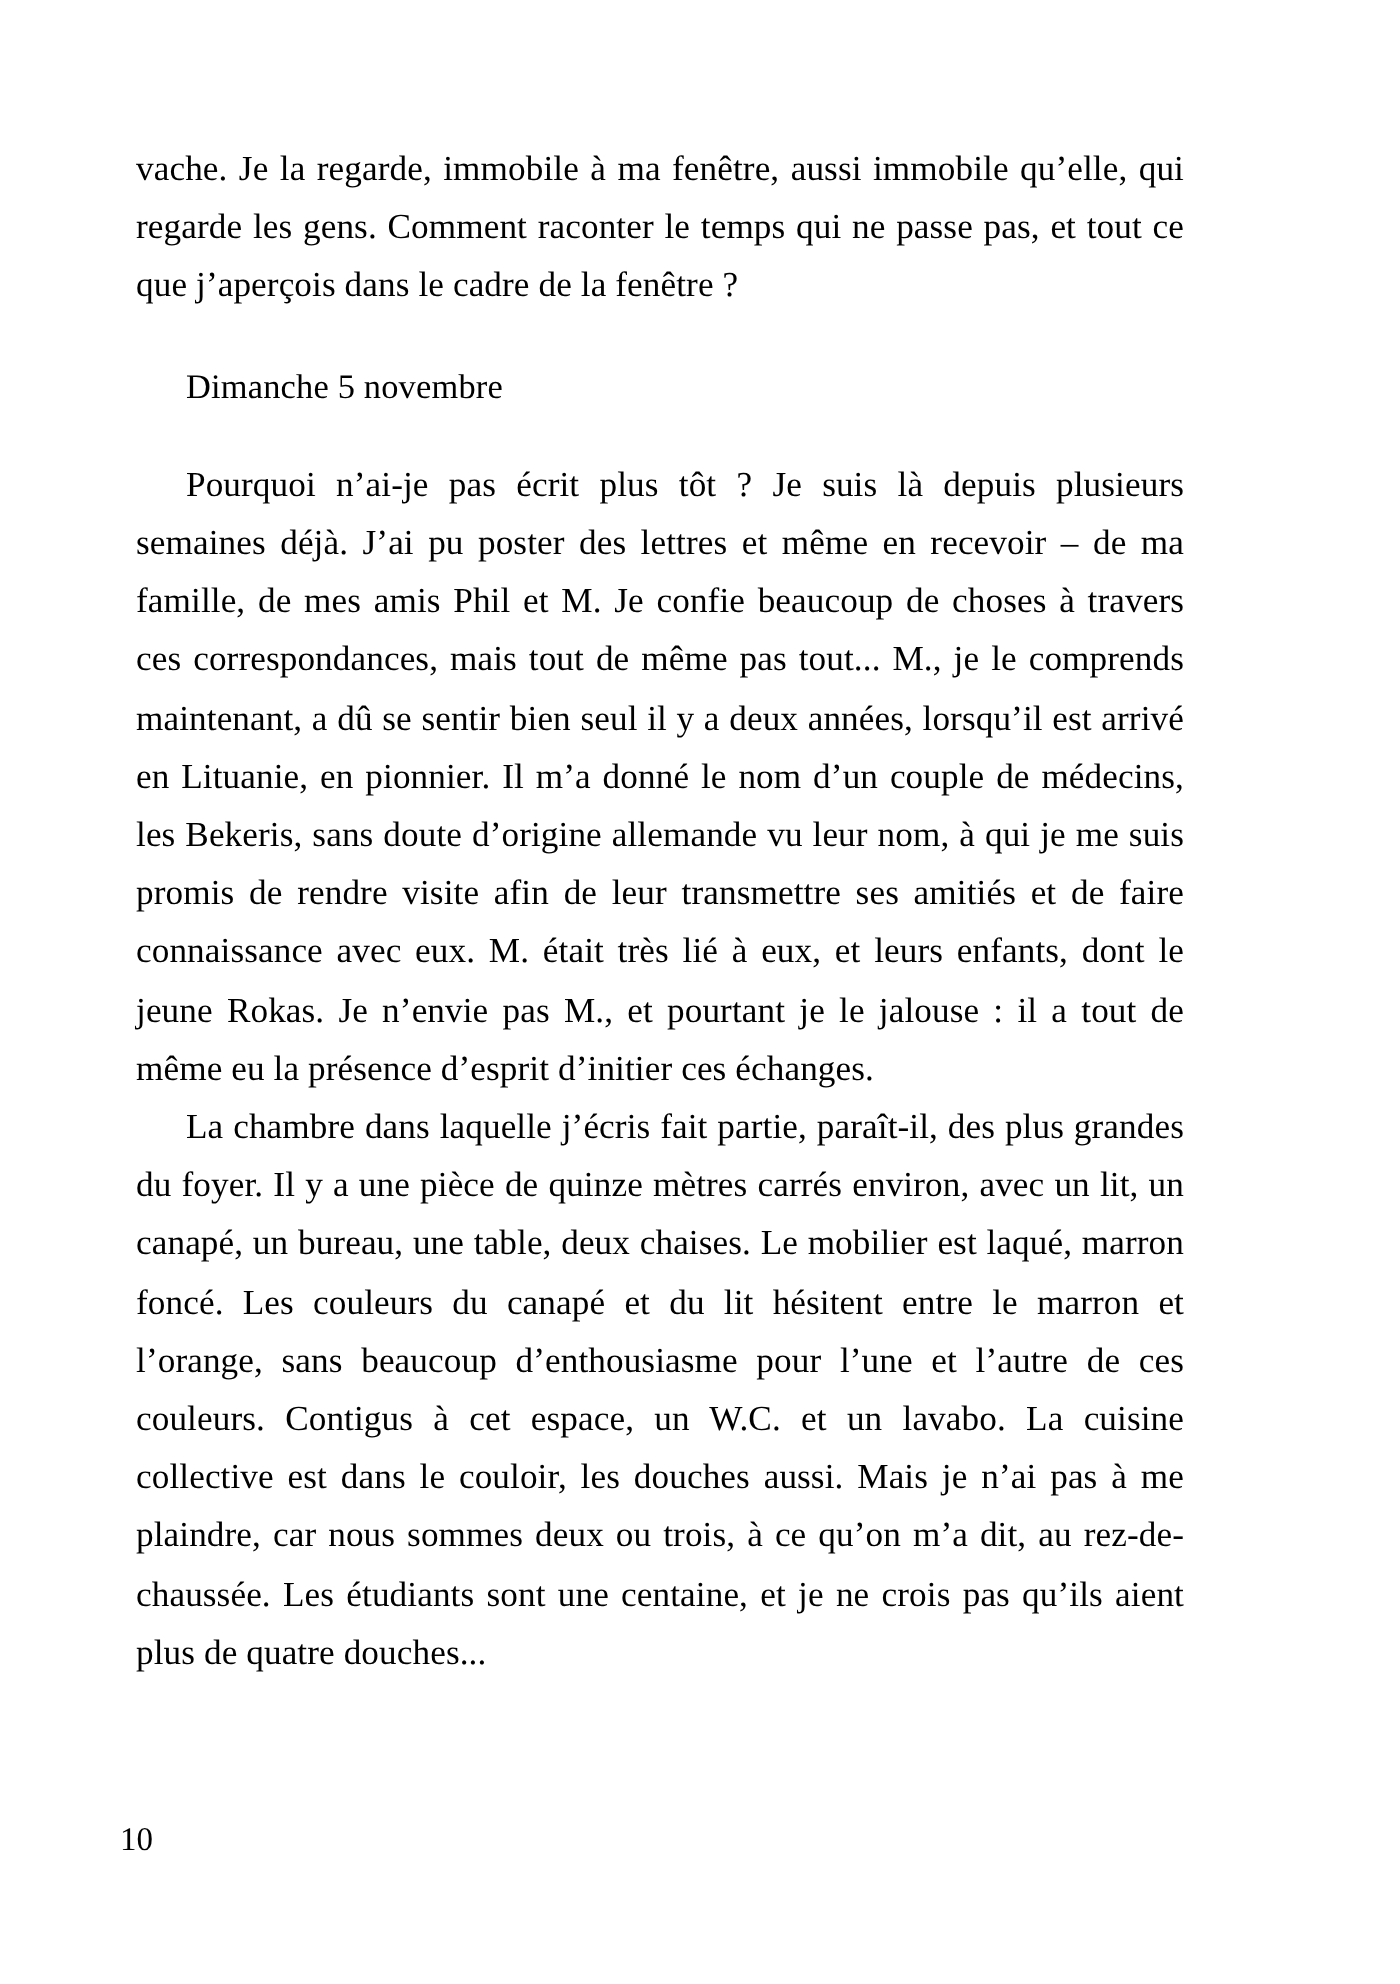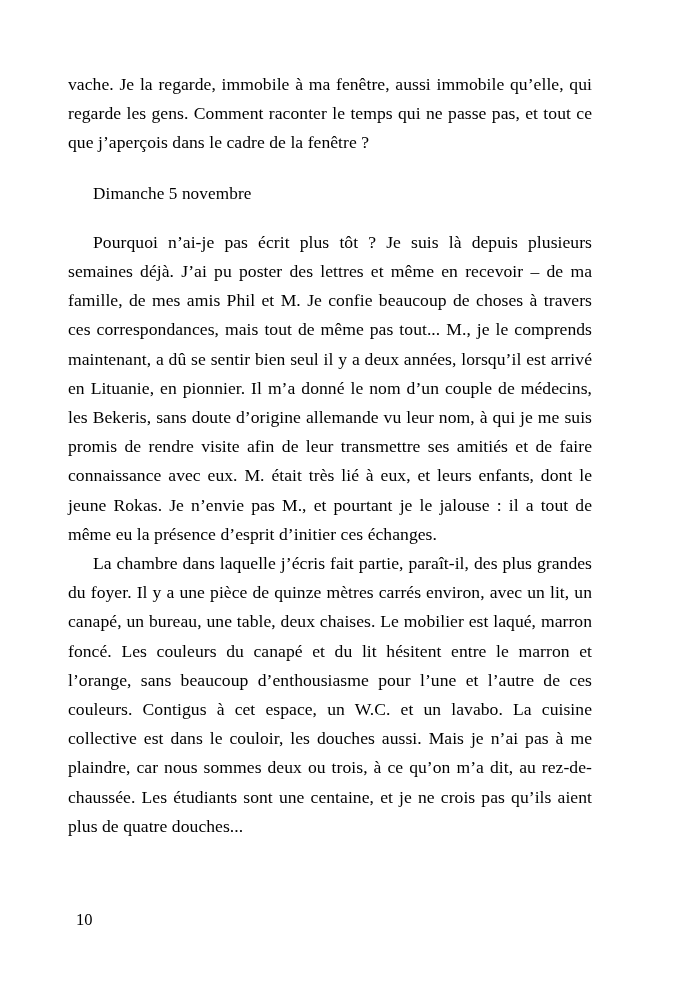--- a/index.html
+++ b/index.html
@@ -48,21 +48,21 @@
     line-height: 29.2px;
     font-weight: normal;
     text-align: left;
     text-indent: 25px;
     padding-top: 21px;
     padding-bottom: 20px;
     letter-spacing: 0.1px;
   }
   .folio {
     position: absolute;
-    left: 76px;
+    left: 60px;
     top: 910px;
     font-size: 16.5px;
     line-height: 20px;
     font-weight: normal;
     text-align: left;
   }
 </style>
 </head>
 <body>
 

